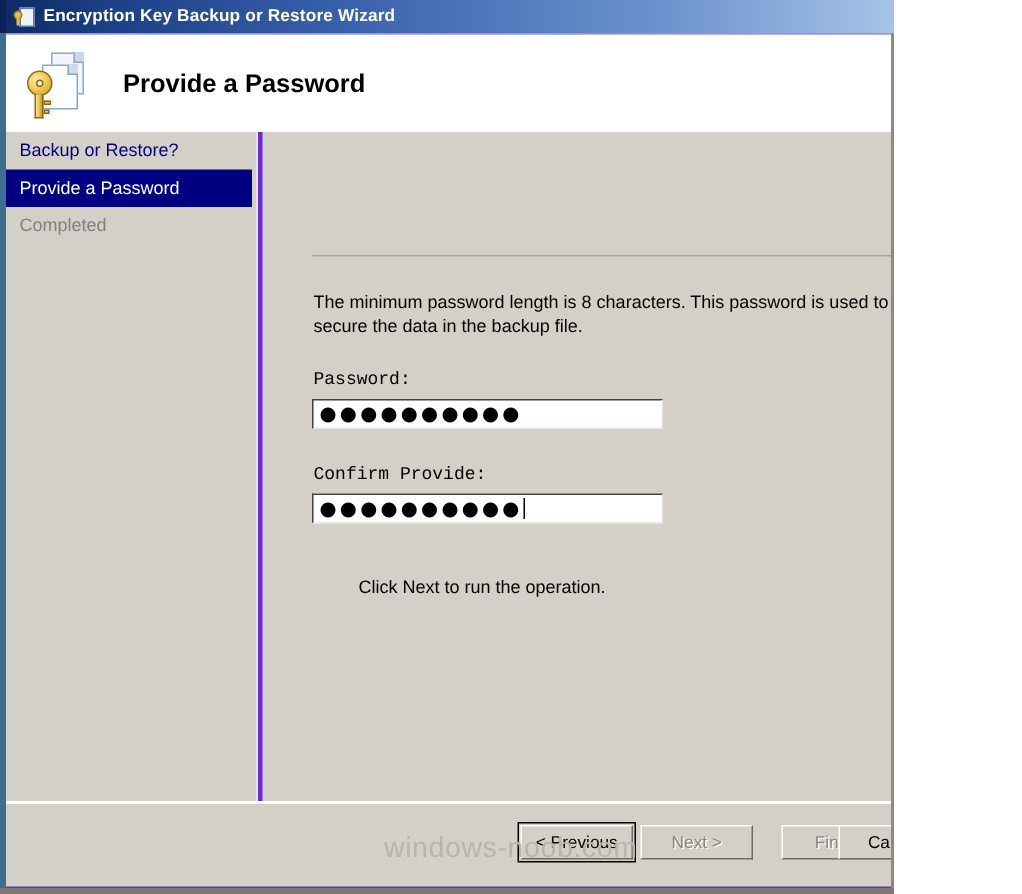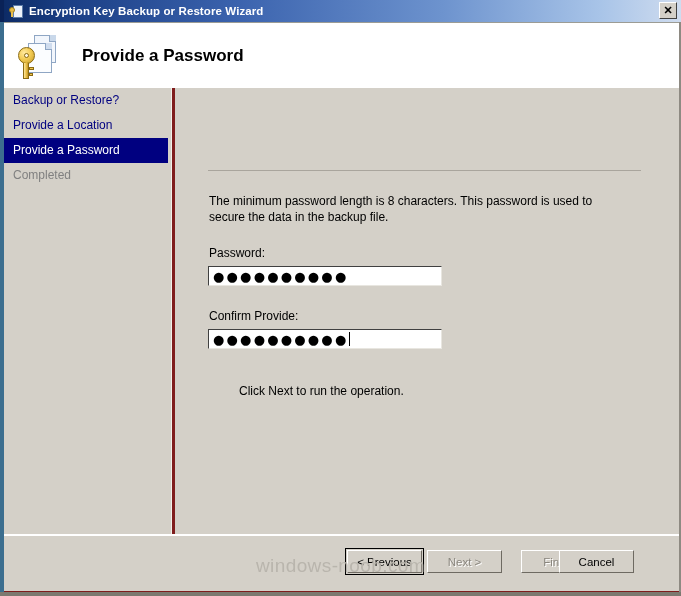--- a/index.html
+++ b/index.html
@@ -6,24 +6,24 @@
     margin: 0;
     padding: 0;
     background: #ffffff;
   }
   body {
     font-family: "Liberation Sans", sans-serif;
   }
 
   #window {
     position: relative;
-    width: 681px;
+    width: 596px;
     height: 596px;
     box-sizing: border-box;
-    background: #7f1d1d;
+    background: #6d28d9;
     overflow: hidden;
   }
 
   
   #titlebar {
     position: absolute;
     left: 0; top: 0;
     width: 681px;
     height: 22px;
     background: linear-gradient(to right, #0c2a64 0%, #1b3f85 10%, #3b63ae 35%, #6d93ce 65%, #a8c4e8 88%, #cfdcef 100%);
@@ -263,20 +263,21 @@
     font-size: 12px;
     color: #000000;
     line-height: 16px;
   }
 
   .field-label {
     position: absolute;
     left: 34px;
     font-size: 12px;
     color: #000000;
+    font-family: Liberation Mono, monospace;
   }
   #label-password { top: 158px; }
   #label-confirm  { top: 221px; }
 
   .pw-input {
     position: absolute;
     left: 33px;
     width: 234px;
     height: 20px;
     background: #ffffff;
@@ -422,21 +423,20 @@
       <div class="key-tooth1"></div>
       <div class="key-tooth2"></div>
     </div>
     <div id="header-title">Provide a Password</div>
   </div>
 
   <div id="body-area">
 
     <div id="sidebar">
       <div class="side-item">Backup or Restore?</div>
-      <div class="side-item">Provide a Location</div>
       <div class="side-item active">Provide a Password</div>
       <div class="side-item done">Completed</div>
     </div>
 
     <div id="content">
       <div id="content-heading-rule"></div>
       <div id="content-desc">The minimum password length is 8 characters.  This password is used to secure the data in the backup file.</div>
 
       <div class="field-label" id="label-password">Password:</div>
       <div class="pw-input" id="input-password">

